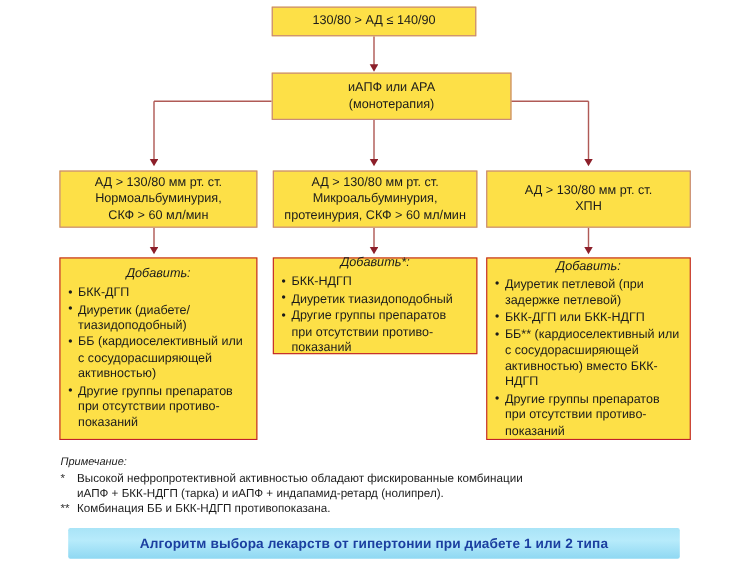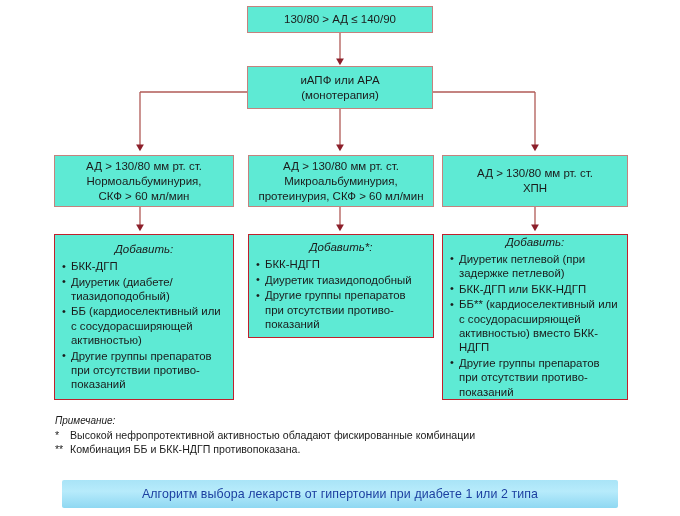--- a/index.html
+++ b/index.html
@@ -28,48 +28,48 @@
     left: 0; top: 0;
     width: 680px;
     height: 516px;
     pointer-events: none;
   }
 
   
   .node {
     position: absolute;
     box-sizing: border-box;
-    background: #5eead4;
+    background: #fde047;
     display: flex;
     flex-direction: column;
     justify-content: center;
   }
   .node.thin   { border: 1px solid #c4827e; }
   .node.strong { border: 1.6px solid #c0202c; }
 
   .node-line {
     text-align: center;
     color: #1b1b1b;
     font-size: 11.5px;
     line-height: 15px;
     white-space: nowrap;
   }
 
   
   #node-threshold { left: 247px; top: 6px;  width: 186px; height: 27px; }
-  #node-monotherapy { left: 247px; top: 66px; width: 186px; height: 43px; }
+  #node-monotherapy { left: 247px; top: 66px; width: 218px; height: 43px; }
 
   
   #node-cond-normo  { left: 54px;  top: 155px; width: 180px; height: 52px; }
   #node-cond-micro  { left: 248px; top: 155px; width: 186px; height: 52px; }
   #node-cond-ckd    { left: 442px; top: 155px; width: 186px; height: 52px; }
 
   
   #node-treat-normo { left: 54px;  top: 234px; width: 180px; height: 166px; }
-  #node-treat-micro { left: 248px; top: 234px; width: 186px; height: 104px; }
+  #node-treat-micro { left: 248px; top: 234px; width: 186px; height: 88px; }
   #node-treat-ckd   { left: 442px; top: 234px; width: 186px; height: 166px; }
 
   .treat-inner {
     padding: 6px 7px 5px 7px;
     display: block;
   }
   .treat-title {
     text-align: center;
     font-style: italic;
     font-size: 11.5px;
@@ -134,21 +134,21 @@
     width: 556px;
     height: 28px;
     background: linear-gradient(180deg, #a9e4f7 0%, #b7ebfb 40%, #8fd8f2 100%);
     border-radius: 2px;
     display: flex;
     align-items: center;
     justify-content: center;
   }
   #banner-text {
     color: #1b3fa0;
-    font-weight: normal;
+    font-weight: bold;
     font-size: 12.4px;
     letter-spacing: 0.1px;
     white-space: nowrap;
     text-align: center;
   }
 </style>
 </head>
 <body>
 
 <div id="flowchart">
@@ -238,20 +238,21 @@
     </div>
   </div>
 
   <div id="notes">
     <div class="notes-title">Примечание:</div>
 
     <div class="note-row">
       <div class="note-mark">*</div>
       <div class="note-body">
         <span>Высокой нефропротективной активностью обладают фискированные комбинации</span>
+        <span class="cont">иАПФ + БКК-НДГП (тарка) и иАПФ + индапамид-ретард (нолипрел).</span>
       </div>
     </div>
 
     <div class="note-row">
       <div class="note-mark">**</div>
       <div class="note-body">
         <span>Комбинация ББ и БКК-НДГП противопоказана.</span>
       </div>
     </div>
   </div>

